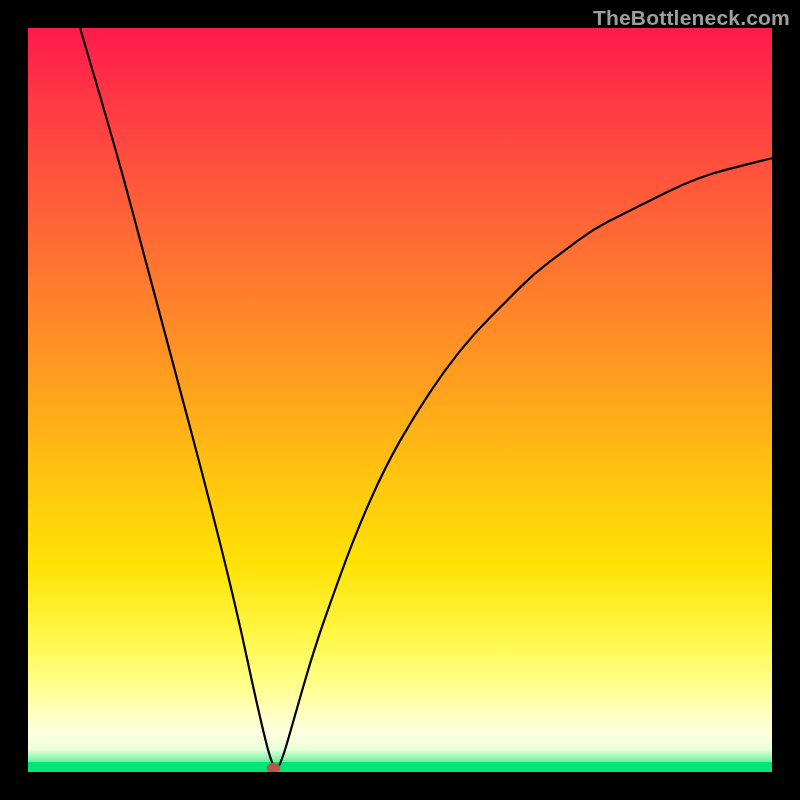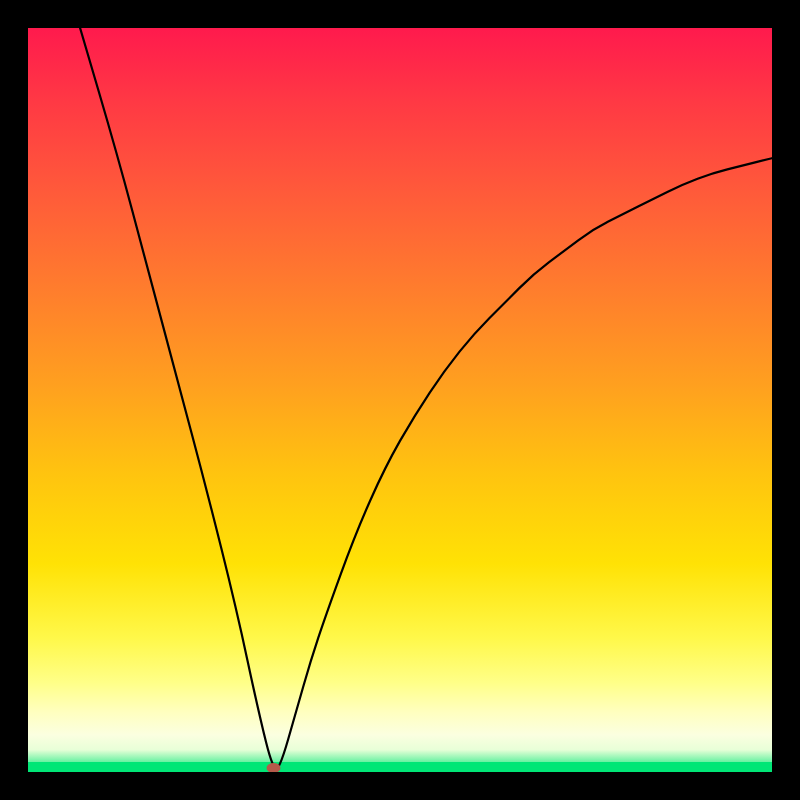--- a/index.html
+++ b/index.html
@@ -67,20 +67,21 @@
     font-size: 21px;
     font-weight: 600;
     letter-spacing: 0.2px;
     user-select: none;
   }
 </style>
 </head>
 <body>
 
 <div class="stage">
+  <div class="watermark">TheBottleneck.com</div>
 
   <div class="plot">
     <div class="band green"></div>
     <svg class="curve-svg" viewBox="0 0 744 744" preserveAspectRatio="none">
       <path id="curve-path" d="M 52.08 0.00 Q 52.08 0.00 70.68 63.24 Q 89.28 126.48 104.16 182.28 Q 119.04 238.08 133.92 293.88 Q 148.80 349.68 163.68 405.48 Q 178.56 461.28 193.44 520.80 Q 208.32 580.32 219.48 632.40 Q 230.64 684.48 238.08 714.24 Q 245.52 744.00 249.24 740.28 Q 252.96 736.56 260.40 710.52 Q 267.84 684.48 275.28 658.44 Q 282.72 632.40 290.16 610.08 Q 297.60 587.76 312.48 546.84 Q 327.36 505.92 342.24 472.44 Q 357.12 438.96 372.00 412.92 Q 386.88 386.88 401.76 364.56 Q 416.64 342.24 431.52 323.64 Q 446.40 305.04 461.28 290.16 Q 476.16 275.28 491.04 260.40 Q 505.92 245.52 520.80 234.36 Q 535.68 223.20 550.56 212.04 Q 565.44 200.88 580.32 193.44 Q 595.20 186.00 610.08 178.56 Q 624.96 171.12 639.84 163.68 Q 654.72 156.24 669.60 150.66 Q 684.48 145.08 699.36 141.36 Q 714.24 137.64 729.12 133.92 T 744.00 130.20" fill="none" stroke="#000" stroke-width="2.2" stroke-linejoin="round" stroke-linecap="round"></path>
       <ellipse id="min-marker" cx="245.52" cy="740.00" rx="7" ry="5" fill="#b55a4a"></ellipse>
     </svg>
   </div>
 </div>
 

